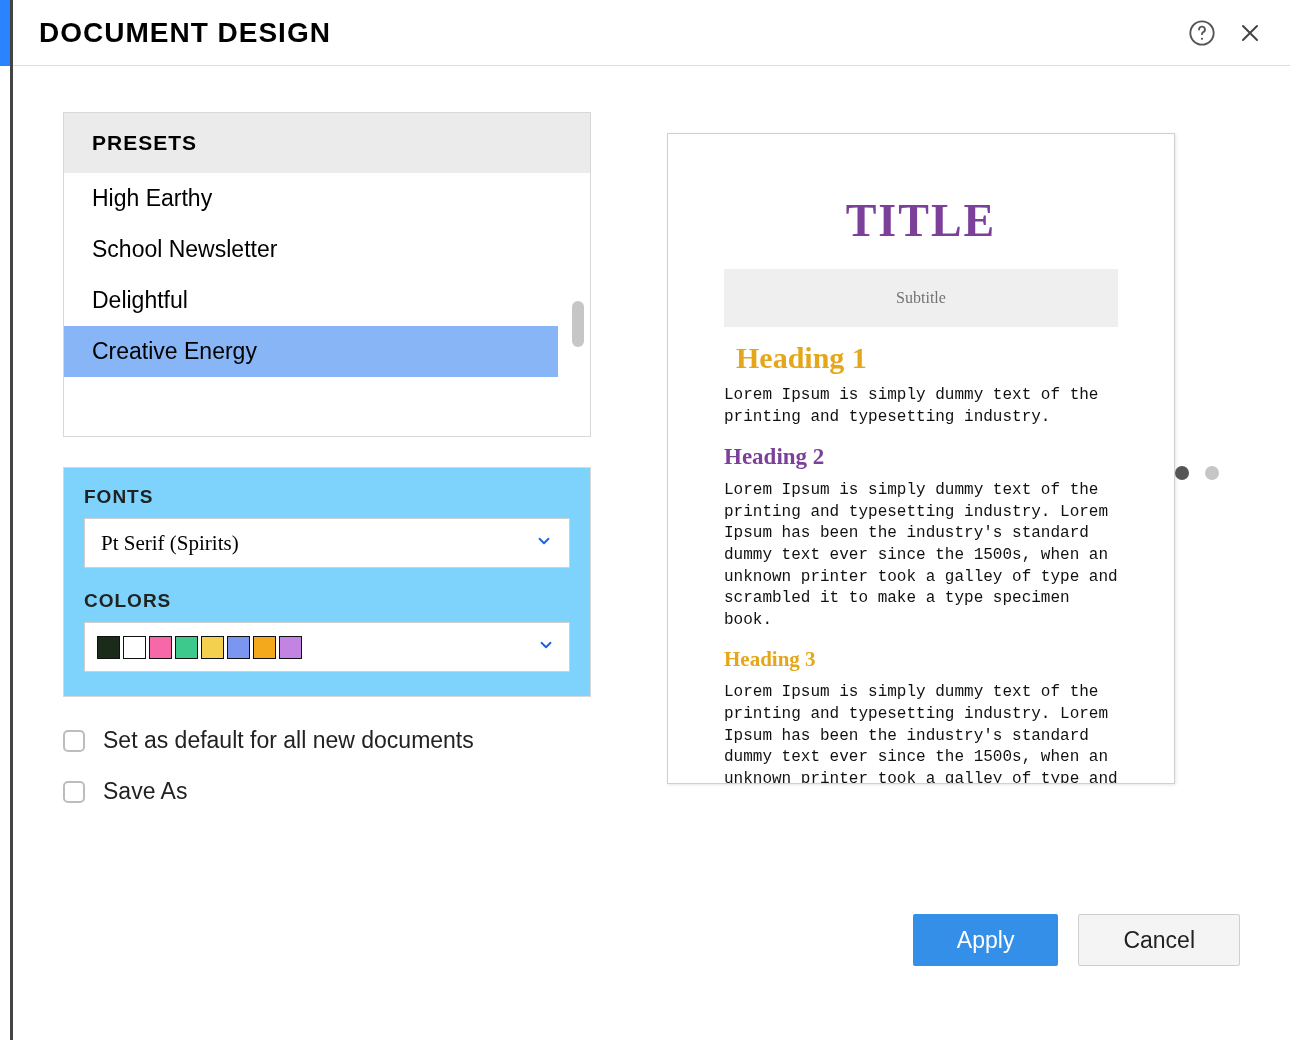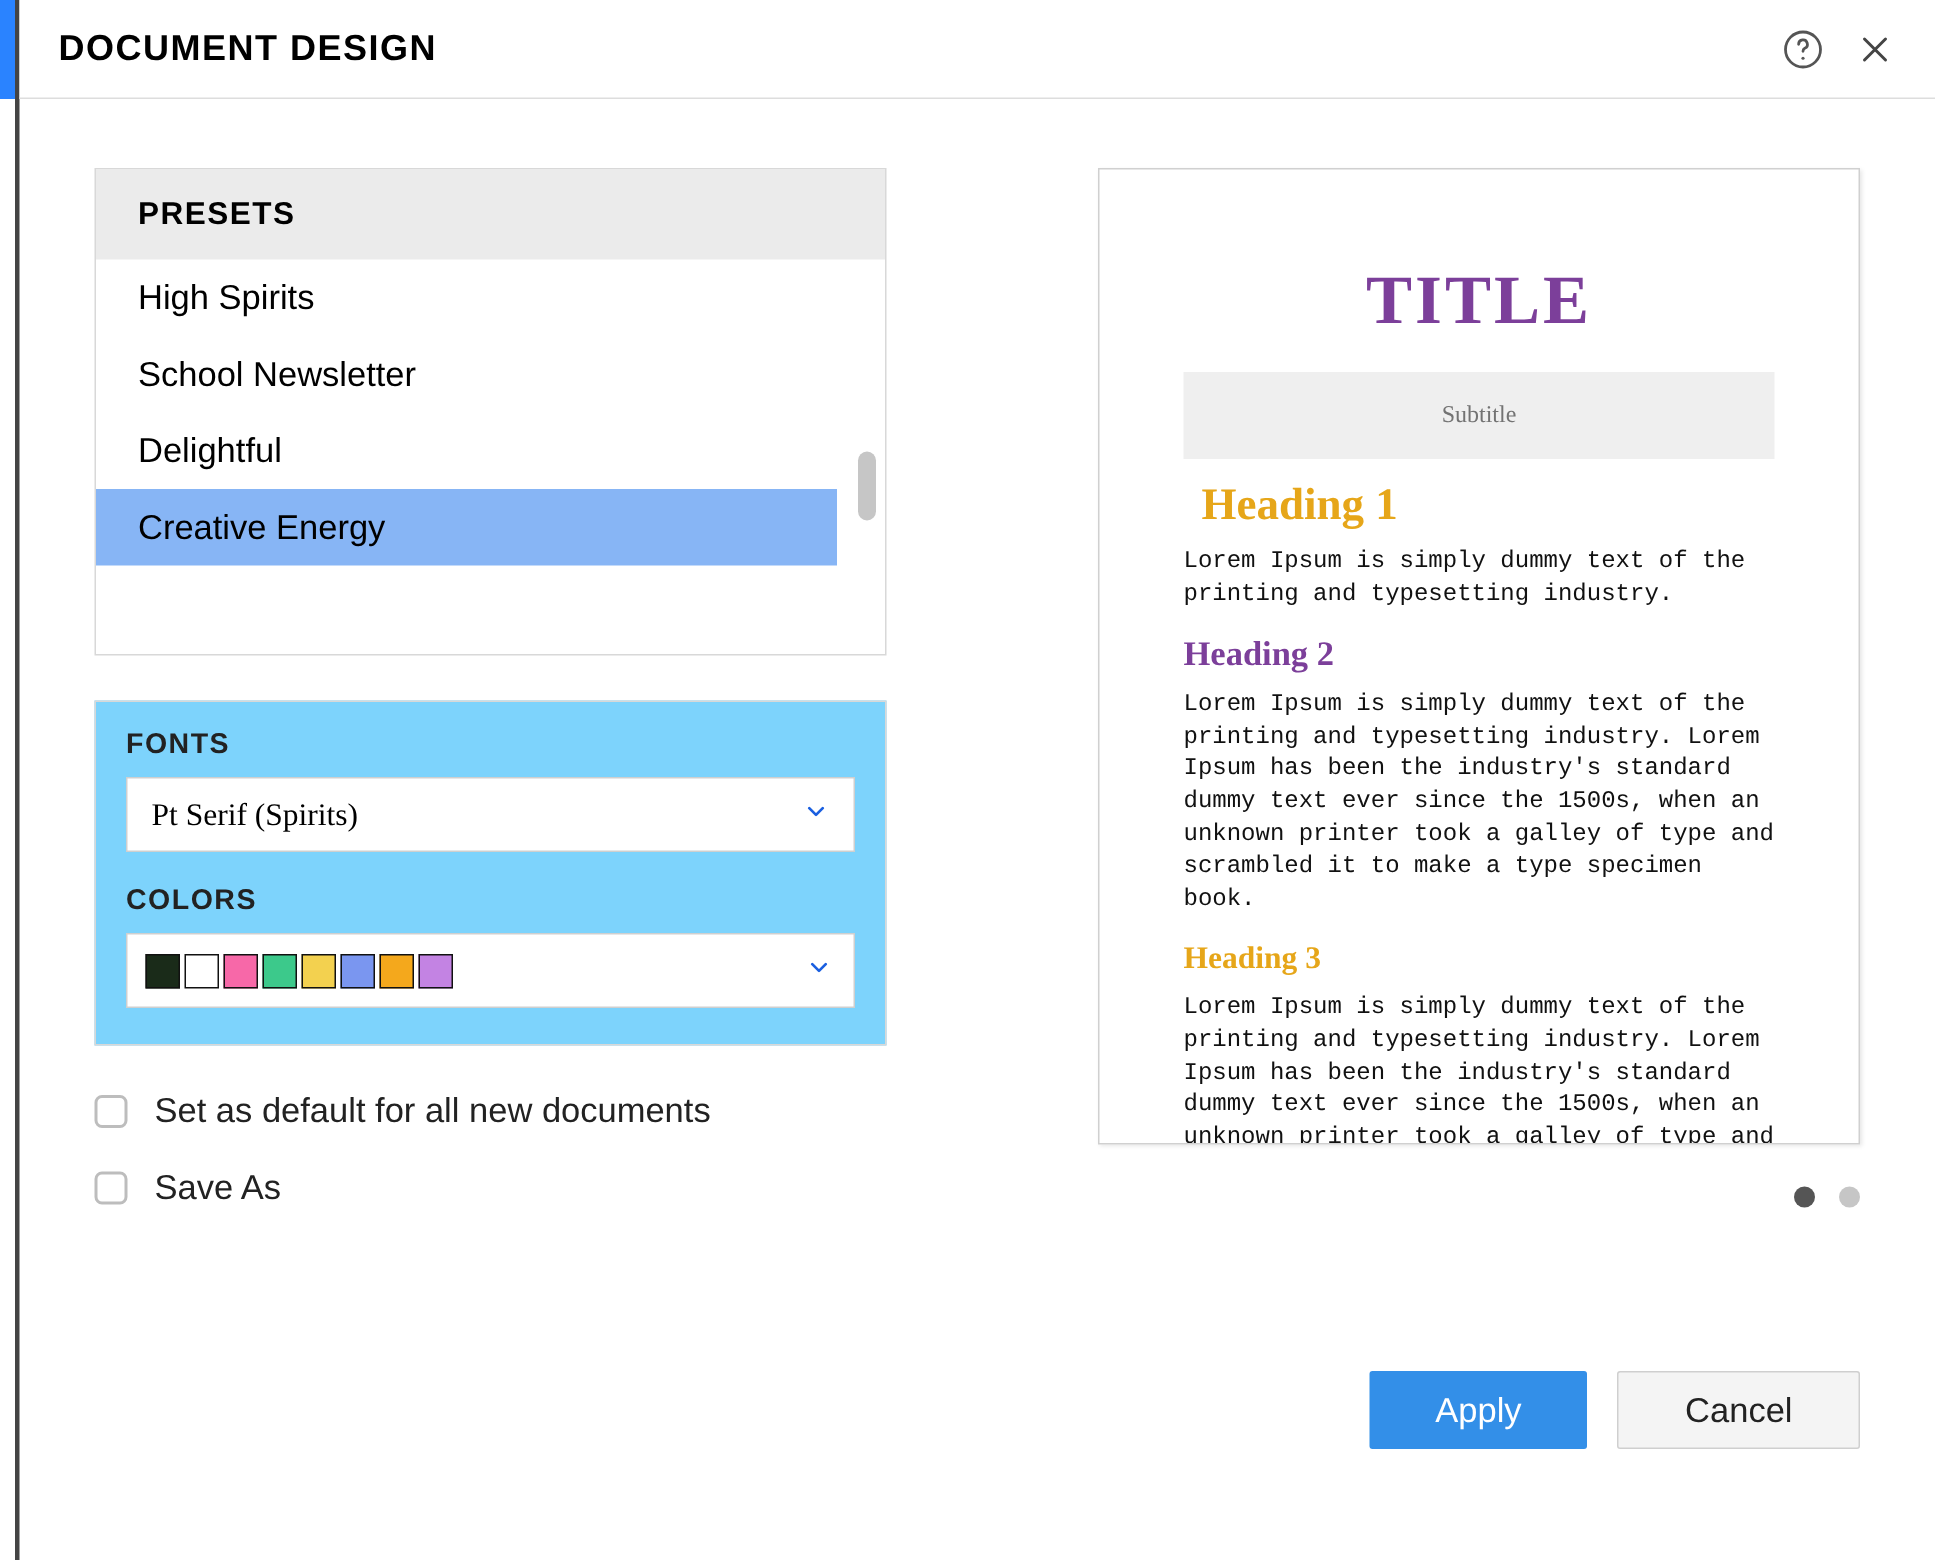--- a/index.html
+++ b/index.html
@@ -6,21 +6,21 @@
   html, body { margin:0; padding:0; font-family: -apple-system, "Helvetica Neue", Arial, sans-serif; background:#fff; }
   body { display:flex; }
 
   .left-strip { width:10px; background:#2a83ff; height:66px; }
   .app { flex:1; border-left:3px solid #444; height:1040px; position:relative; }
 
   .header {
     height:66px; display:flex; align-items:center; justify-content:space-between;
     padding:0 28px 0 26px; border-bottom:1px solid #ddd; background:#fff;
   }
-  .header-title { font-weight:800; font-size:24px; letter-spacing:1px; }
+  .header-title { font-weight:800; font-size:28px; letter-spacing:1px; }
   .header-icons { display:flex; align-items:center; gap:22px; }
   .icon-btn { display:flex; align-items:center; justify-content:center; cursor:pointer; color:#4a4a4a; }
 
   .body { padding:46px 50px 20px 50px; display:flex; gap:76px; }
 
   .left-col { width:528px; display:flex; flex-direction:column; }
 
   .presets-panel { border:1px solid #d8d8d8; background:#fff; }
   .presets-header { background:#ebebeb; font-weight:800; font-size:21px; letter-spacing:1px; padding:18px 28px; }
   .presets-list-wrap { position:relative; height:263px; overflow:hidden; }
@@ -37,21 +37,21 @@
 
   .colors-panel { margin-top:22px; }
   .colors-box { background:#fff; border:1px solid #cfcfcf; height:50px; display:flex; align-items:center; justify-content:space-between; padding:0 14px 0 12px; cursor:pointer; }
   .swatches { display:flex; gap:3px; }
   .swatch { width:23px; height:23px; border:1px solid #111; }
 
   .check-row { display:flex; align-items:center; gap:18px; margin-top:30px; }
   .checkbox { width:22px; height:22px; border:2px solid #bdbdbd; border-radius:5px; background:#fff; cursor:pointer; }
   .check-label { font-size:23px; color:#222; }
 
-  .right-col { flex:1; display:flex; flex-direction:column; align-items:flex-end; }
+  .right-col { flex:1; display:flex; align-items:center; }
   .preview-card { width:508px; height:651px; border:1px solid #d0d0d0; background:#fff; padding:60px 56px 0 56px; overflow:hidden; box-shadow:1px 1px 3px rgba(0,0,0,0.1); }
   .prev-title { font-family: "Rockwell", Georgia, serif; font-weight:900; font-size:46px; color:#7c3f9a; text-align:center; letter-spacing:2px; }
   .prev-subtitle-wrap { margin-top:22px; background:#efefef; text-align:center; padding:20px 0; font-family:Georgia, serif; color:#737373; font-size:16px; }
   .prev-h1 { font-family:"Rockwell", Georgia, serif; font-weight:700; color:#e6a619; font-size:30px; margin-top:14px;margin-left:12px; }
   .prev-h2 { font-family:"Rockwell", Georgia, serif; font-weight:700; color:#7c3f9a; font-size:23px; margin-top:16px; }
   .prev-h3 { font-family:"Rockwell", Georgia, serif; font-weight:700; color:#e6a619; font-size:21px; margin-top:16px; }
   .prev-body { font-family:Liberation Mono, monospace; font-size:16px; line-height:1.35; margin-top:10px; color:#111; }
 
   .page-dots { display:flex; gap:16px; margin-top:28px; }
   .dot { width:14px; height:14px; border-radius:50%; background:#c6c6c6; cursor:pointer; }
@@ -88,21 +88,21 @@
   </div>
 
   <div class="body">
 
     <div class="left-col">
 
       <div class="presets-panel">
         <div class="presets-header">PRESETS</div>
         <div class="presets-list-wrap">
           <div class="presets-list">
-            <div class="preset-item">High Spirits</div>
+            <div class="preset-item">High Earthy</div>
             <div class="preset-item">School Newsletter</div>
             <div class="preset-item">Delightful</div>
             <div class="preset-item selected">Creative Energy</div>
           </div>
           <div class="scroll-thumb"></div>
         </div>
       </div>
 
       <div class="fonts-panel">
         <div class="section-label">FONTS</div>

